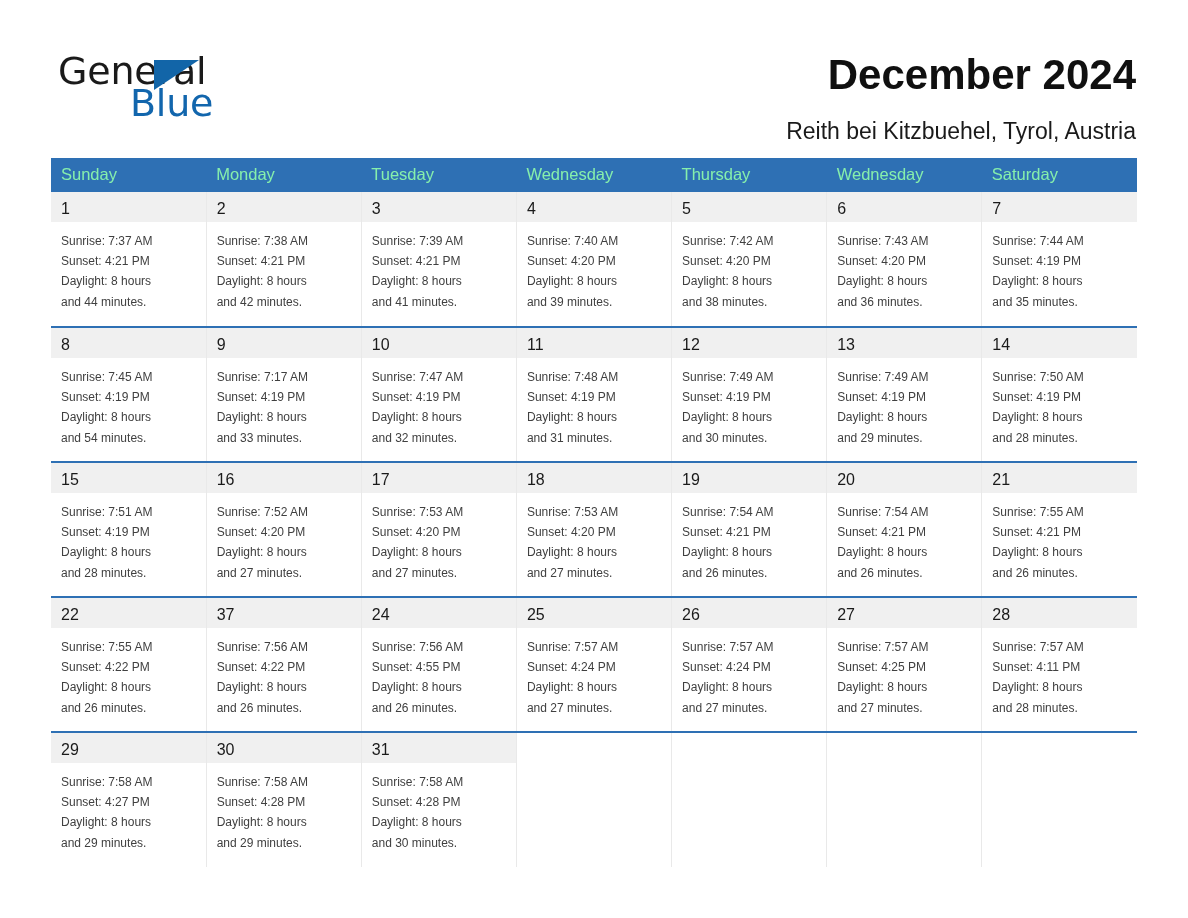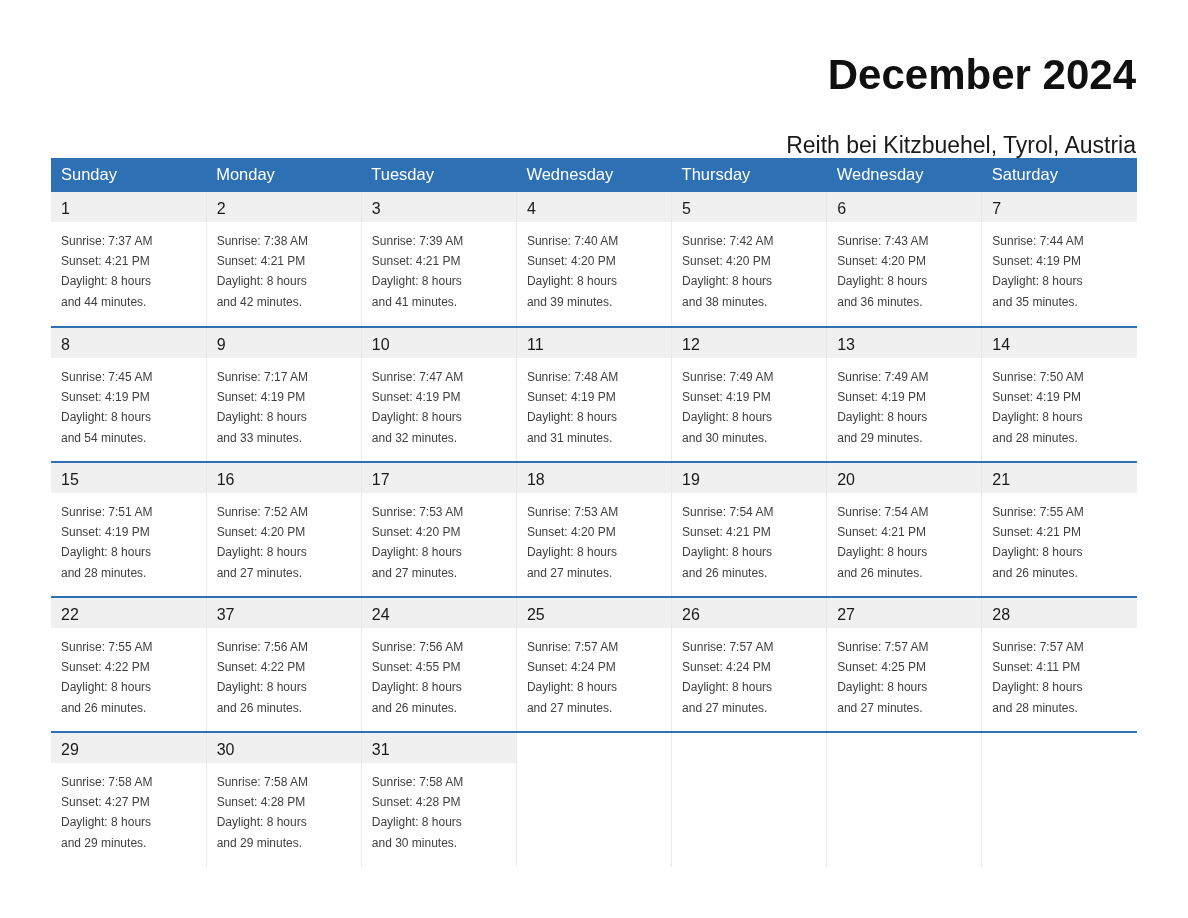--- a/index.html
+++ b/index.html
@@ -42,38 +42,38 @@
   }
 
   .title {
     position: absolute; right: 52px; top: 51px;
     font-size: 42px; color: #101010; font-weight: 700;
     letter-spacing: 0px;
     text-align: right;
     white-space: nowrap;
   }
   .subtitle {
-    position: absolute; right: 52px; top: 132px;
+    position: absolute; right: 52px; top: 118px;
     font-size: 23px; color: #1a1a1a; font-weight: 400;
     text-align: right;
     white-space: nowrap;
   }
 
   
   .calendar {
     position: absolute; left: 51px; top: 158px;
     width: 1086px;
     border-collapse: collapse;
     table-layout: fixed;
   }
   .calendar col { width: 155.14px; }
 
   thead th {
     background: #2e70b4;
-    color: #ffffff;
+    color: #86efac;
     font-size: 16.5px;
     font-weight: 400;
     text-align: left;
     padding: 7px 0 8px 10px;
     height: 32px;
     border: none;
   }
 
   tbody td {
     vertical-align: top;
@@ -104,20 +104,25 @@
   }
   .info div { white-space: nowrap; }
 </style>
 </head>
 <body>
 
 <div class="page">
 
   <div class="masthead">
 
+    <div class="logo">
+      <span class="logo-general">General</span>
+      <span class="logo-tri"></span>
+      <span class="logo-blue">Blue</span>
+    </div>
 
     <div class="title">December 2024</div>
     <div class="subtitle">Reith bei Kitzbuehel, Tyrol, Austria</div>
   </div>
 
   <table class="calendar">
     <colgroup>
       <col>
         <col>
         <col>

